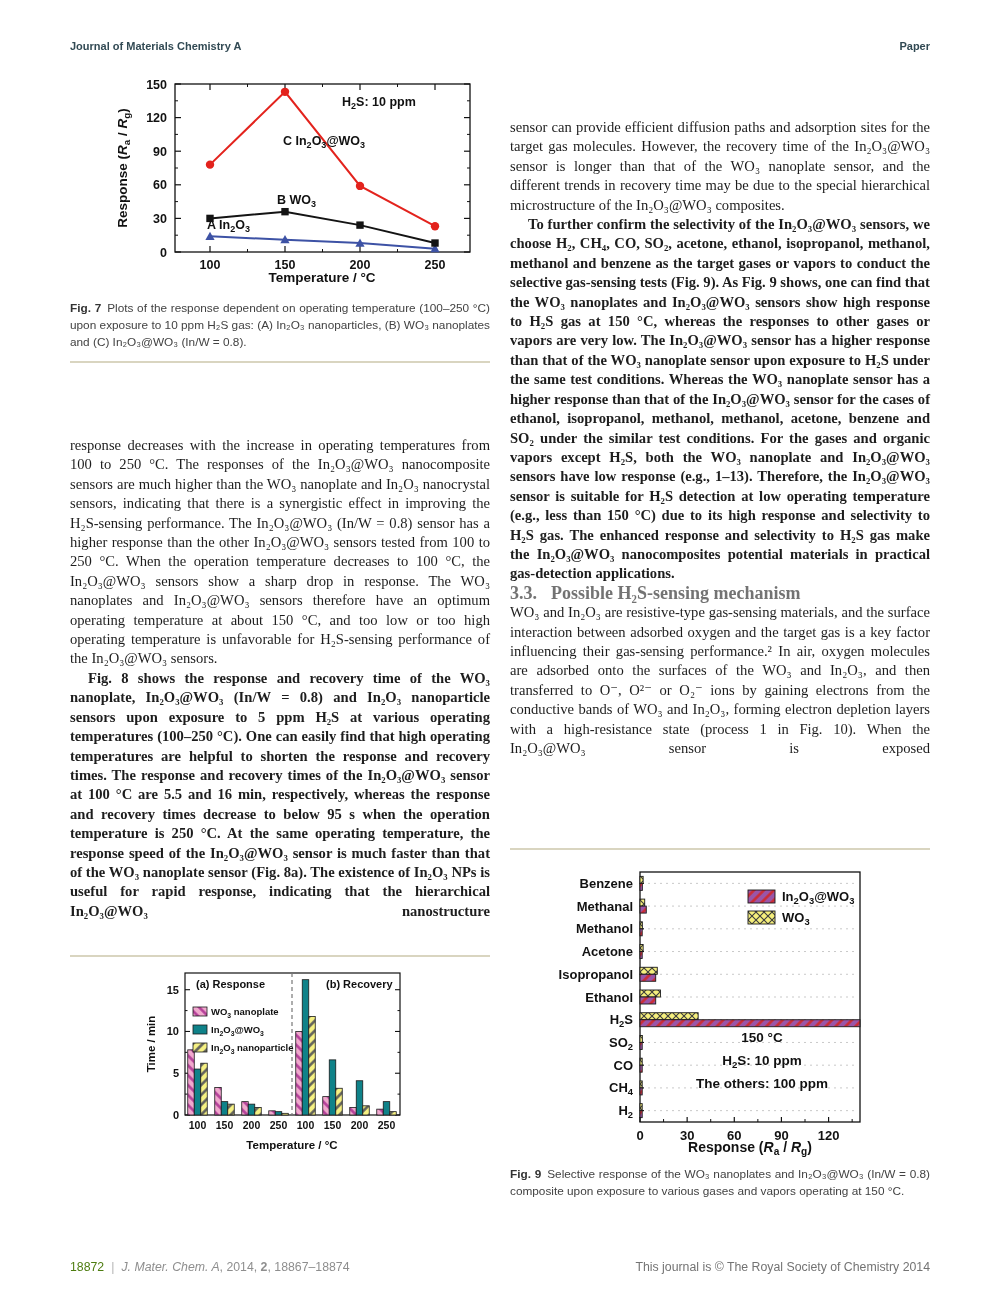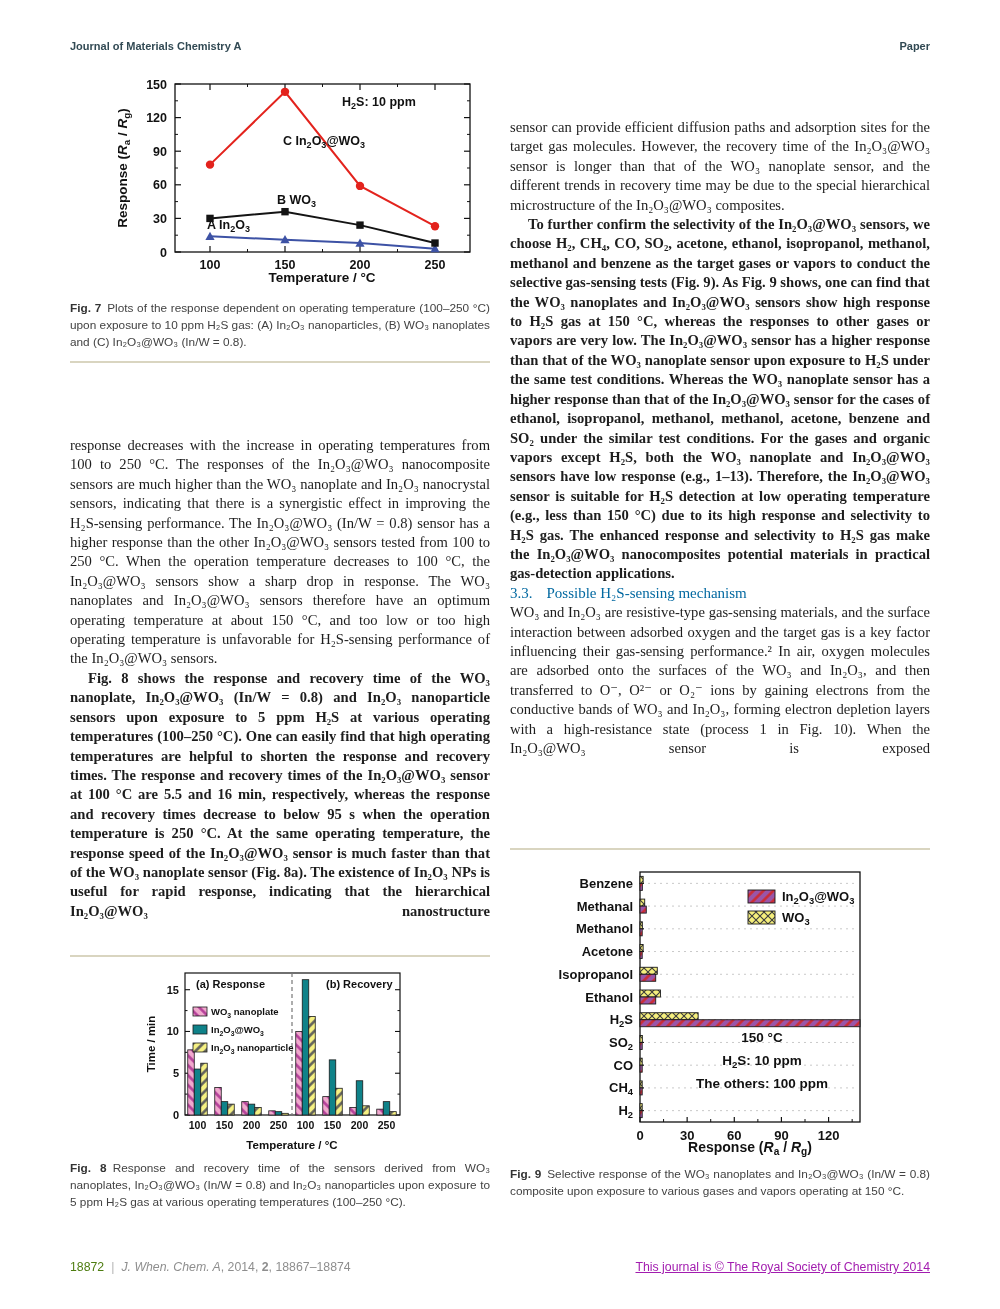--- a/index.html
+++ b/index.html
@@ -10,29 +10,29 @@
   .hdr.left{left:70px;} .hdr.right{right:70px;}
   .figwrap{position:absolute;}
   .caption{position:absolute;width:420px;font-family:"Liberation Sans","DejaVu Sans",sans-serif;
            font-size:11.8px;line-height:16.8px;color:#424242;text-align:justify;}
   .caption .cap-label{font-weight:700;color:#333;margin-right:6px;}
   .rule{position:absolute;width:420px;height:2px;background:#d9d5c0;}
   .textcol{position:absolute;width:420px;font-size:14.6px;line-height:19.4px;text-align:justify;color:#1d1d1d;margin-top:41px;}
   .textcol p{margin:0;}
   .textcol p.indent{text-indent:18px;font-weight:bold;}
   .textcol p.cont{text-align-last:justify;}
-  .sec-head{margin:33px 0 13px 0;font-weight:400;font-size:15px;color:#0369a1;}
+  .sec-head{margin:33px 0 13px 0;font-weight:700;font-size:18px;color:#737373;}
   .sec-head .sec-num{margin-right:14px;}
   .footer{position:absolute;top:1260px;left:70px;width:860px;display:flex;justify-content:space-between;
           font-family:"Liberation Sans","DejaVu Sans",sans-serif;font-size:12.3px;color:#8e8e8e;}
   .footer .pgnum{font-weight:400;color:#4d7c0f;}
   .footer .sep{color:#b5b5b5;margin:0 7px;}
   .footer .jrnl{font-style:italic;}
   .footer .vol{font-weight:700;}
-  .footer .copyright{color:#a21caf;text-decoration:underline;}
+  .footer .copyright{color:#737373;}
   svg text{font-family:"Liberation Sans","DejaVu Sans",sans-serif;}
 </style>
 </head>
 <body>
 
 <div class="page">
 
   <span class="hdr left">Journal of Materials Chemistry A</span>
   <span class="hdr right">Paper</span>
 
@@ -196,23 +196,20 @@
           <text x="186" y="25" font-size="11" text-anchor="start" fill="#111" font-weight="600"><tspan>(b)  Recovery</tspan></text>
           <rect x="53" y="44" width="14" height="9" fill="url(#p80)" stroke="#1a1a1a" stroke-width="0.8"></rect>
           <text x="71" y="52" font-size="9.5" text-anchor="start" fill="#111" font-weight="600"><tspan>WO</tspan><tspan font-size="6.8" dy="3">3</tspan><tspan dy="-3"> nanoplate</tspan></text>
           <rect x="53" y="62" width="14" height="9" fill="#0f8289" stroke="#1a1a1a" stroke-width="0.8"></rect>
           <text x="71" y="70" font-size="9.5" text-anchor="start" fill="#111" font-weight="600"><tspan>In</tspan><tspan font-size="6.8" dy="3">2</tspan><tspan dy="-3">O</tspan><tspan font-size="6.8" dy="3">3</tspan><tspan dy="-3">@WO</tspan><tspan font-size="6.8" dy="3">3</tspan></text>
           <rect x="53" y="80" width="14" height="9" fill="url(#p82)" stroke="#1a1a1a" stroke-width="0.8"></rect>
           <text x="71" y="88" font-size="9.5" text-anchor="start" fill="#111" font-weight="600"><tspan>In</tspan><tspan font-size="6.8" dy="3">2</tspan><tspan dy="-3">O</tspan><tspan font-size="6.8" dy="3">3</tspan><tspan dy="-3"> nanoparticle</tspan></text>
           <text x="152" y="186" font-size="11.5" text-anchor="middle" fill="#111" font-weight="600"><tspan>Temperature / °C</tspan></text>
           <text font-size="11.5" text-anchor="middle" fill="#111" font-weight="600" transform="translate(15,81) rotate(-90)" x="0" y="0"><tspan>Time / min</tspan></text>
         </svg></div>
-  </div>
-  <div class="caption" style="top:1160px;left:70px;">
-    <span class="cap-label">Fig. 8</span><span>Response and recovery time of the sensors derived from WO₃ nanoplates, In₂O₃@WO₃ (In/W = 0.8) and In₂O₃ nanoparticles upon exposure to 5 ppm H₂S gas at various operating temperatures (100–250 °C).</span>
   </div>
 
   <div class="textcol" style="top:77px;left:510px;">
     <p>sensor can provide efficient diffusion paths and adsorption sites for the target gas molecules. However, the recovery time of the In₂O₃@WO₃ sensor is longer than that of the WO₃ nanoplate sensor, and the different trends in recovery time may be due to the special hierarchical microstructure of the In₂O₃@WO₃ composites.</p>
     <p class="indent">To further confirm the selectivity of the In₂O₃@WO₃ sensors, we choose H₂, CH₄, CO, SO₂, acetone, ethanol, isopropanol, methanol, methanol and benzene as the target gases or vapors to conduct the selective gas-sensing tests (Fig. 9). As Fig. 9 shows, one can find that the WO₃ nanoplates and In₂O₃@WO₃ sensors show high response to H₂S gas at 150 °C, whereas the responses to other gases or vapors are very low. The In₂O₃@WO₃ sensor has a higher response than that of the WO₃ nanoplate sensor upon exposure to H₂S under the same test conditions. Whereas the WO₃ nanoplate sensor has a higher response than that of the In₂O₃@WO₃ sensor for the cases of ethanol, isopropanol, methanol, methanol, acetone, benzene and SO₂ under the similar test conditions. For the gases and organic vapors except H₂S, both the WO₃ nanoplate and In₂O₃@WO₃ sensors have low response (e.g., 1–13). Therefore, the In₂O₃@WO₃ sensor is suitable for H₂S detection at low operating temperature (e.g., less than 150 °C) due to its high response and selectivity to H₂S gas. The enhanced response and selectivity to H₂S gas make the In₂O₃@WO₃ nanocomposites potential materials in practical gas-detection applications.</p>
     <p class="sec-head">
       <span class="sec-num">3.3.</span><span>Possible H₂S-sensing mechanism</span>
     </p>
     <p class="cont">WO₃ and In₂O₃ are resistive-type gas-sensing materials, and the surface interaction between adsorbed oxygen and the target gas is a key factor influencing their gas-sensing performance.² In air, oxygen molecules are adsorbed onto the surfaces of the WO₃ and In₂O₃, and then transferred to O⁻, O²⁻ or O₂⁻ ions by gaining electrons from the conductive bands of WO₃ and In₂O₃, forming electron depletion layers with a high-resistance state (process 1 in Fig. 10). When the In₂O₃@WO₃ sensor is exposed</p>
   </div>
@@ -311,18 +308,18 @@
           <text x="250" y="228" font-size="13.5" text-anchor="middle" fill="#111" font-weight="600"><tspan>The others: 100 ppm</tspan></text>
           <text x="238" y="292" font-size="14" text-anchor="middle" fill="#111" font-weight="600"><tspan>Response (</tspan><tspan font-style="italic">R</tspan><tspan font-size="10.1" dy="3">a</tspan><tspan dy="-3"> / </tspan><tspan font-style="italic">R</tspan><tspan font-size="10.1" dy="3">g</tspan><tspan dy="-3">)</tspan></text>
         </svg></div>
   </div>
   <div class="caption" style="top:1166px;left:510px;">
     <span class="cap-label">Fig. 9</span><span>Selective response of the WO₃ nanoplates and In₂O₃@WO₃ (In/W = 0.8) composite upon exposure to various gases and vapors operating at 150 °C.</span>
   </div>
 
   <div class="footer">
     <span>
-      <span class="pgnum">18872</span><span class="sep">|</span><span class="jrnl">J. When. Chem. A</span><span>, 2014, </span><span class="vol">2</span><span>, 18867–18874</span>
+      <span class="pgnum">18872</span><span class="sep">|</span><span class="jrnl">J. Mater. Chem. A</span><span>, 2014, </span><span class="vol">2</span><span>, 18867–18874</span>
     </span>
     <span class="copyright">This journal is © The Royal Society of Chemistry 2014</span>
   </div>
 
 </div>
 
 </body></html>

